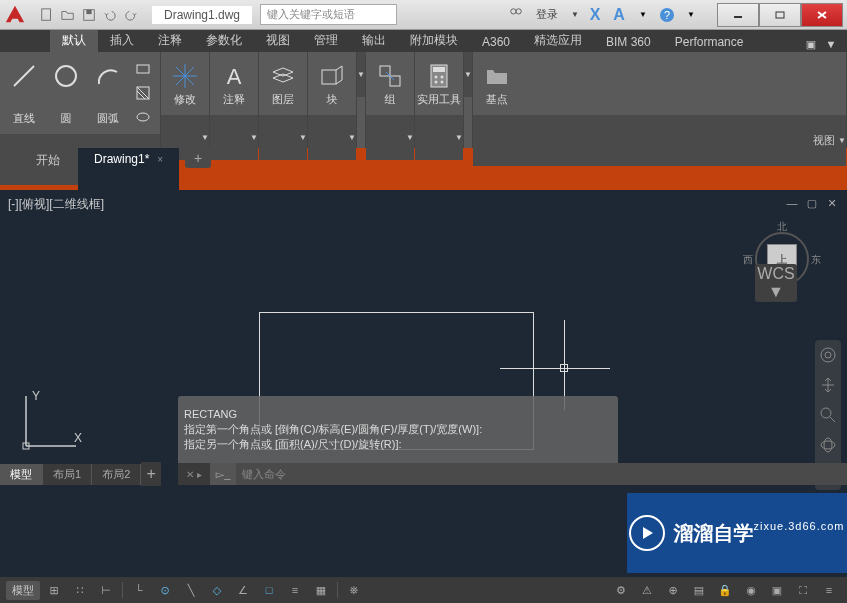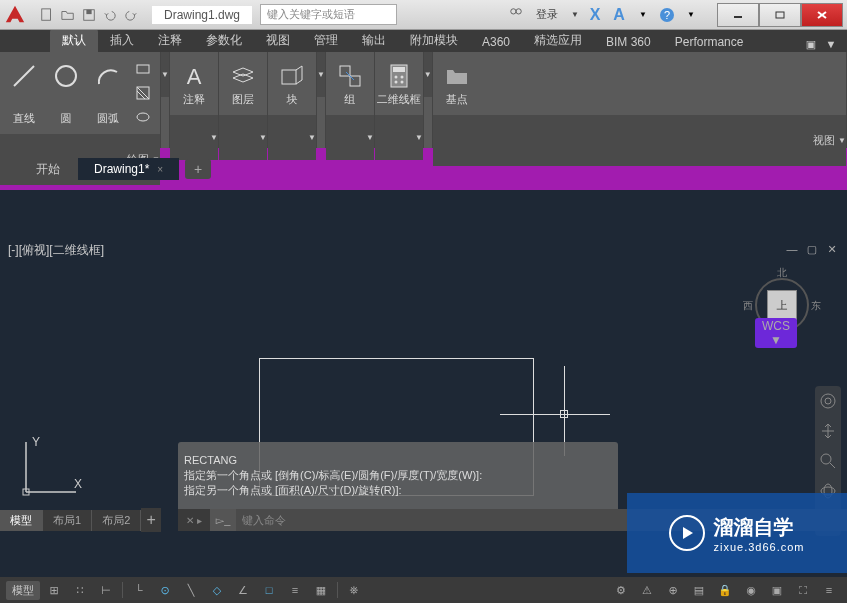--- a/index.html
+++ b/index.html
@@ -37,42 +37,42 @@
     .panel-label .dd { font-size: 8px; }
     .rbtn-large { width: 40px; display: flex; flex-direction: column; align-items: center; justify-content: space-between; padding: 4px 2px; cursor: pointer; }
     .rbtn-large .ricon { height: 32px; display: flex; align-items: center; justify-content: center; }
     .rbtn-large .ricon svg { width: 28px; height: 28px; }
     .rbtn-large .rlabel { font-size: 11px; color: #ddd; text-align: center; white-space: nowrap; }
     .rbtn-stack { display: flex; flex-direction: column; gap: 2px; padding: 2px; }
     .rbtn-small { width: 22px; height: 22px; display: flex; align-items: center; justify-content: center; cursor: pointer; }
     .rbtn-small svg { width: 16px; height: 16px; }
     
     
-    .file-tabs { height: 42px; background: #a21caf; display: flex; align-items: center; padding-left: 20px; }
+    .file-tabs { height: 42px; background: #c2410c; display: flex; padding-left: 20px; }
     .file-tab { padding: 4px 16px; font-size: 12px; color: #ccc; cursor: pointer; margin-right: 2px; }
     .file-tab.active { background: #1e2835; color: #fff; }
     .file-tab-close { margin-left: 8px; font-size: 10px; color: #888; }
     .file-tab-add { width: 26px; height: 20px; background: #4a4a4a; color: #aaa; display: flex; align-items: center; justify-content: center; cursor: pointer; border-radius: 3px; margin-left: 4px; font-size: 14px; }
     
     
-    .drawing-area { height: 295px; background: #1e2835; position: relative; margin-top: 46px; }
+    .drawing-area { height: 295px; background: #1e2835; position: relative; }
     .viewport-label { position: absolute; top: 6px; left: 8px; font-size: 12px; color: #ccc; }
     .viewport-controls { position: absolute; top: 6px; right: 8px; display: flex; gap: 6px; }
     .viewport-controls span { width: 14px; height: 14px; cursor: pointer; color: #aaa; font-size: 11px; display: flex; align-items: center; justify-content: center; }
     .rectangle { position: absolute; left: 259px; top: 122px; width: 275px; height: 138px; border: 1px solid #ddd; }
     .crosshair-h { position: absolute; left: 500px; top: 178px; width: 110px; height: 1px; background: #ddd; }
     .crosshair-v { position: absolute; left: 564px; top: 130px; width: 1px; height: 90px; background: #ddd; }
     .pick-box { position: absolute; left: 560px; top: 174px; width: 8px; height: 8px; border: 1px solid #ddd; }
     .ucs { position: absolute; left: 16px; bottom: 25px; }
     .ucs svg { width: 70px; height: 70px; }
     .viewcube { position: absolute; right: 30px; top: 30px; width: 70px; height: 80px; }
     .vc-compass { position: absolute; top: 12px; left: 8px; width: 54px; height: 54px; border: 2px solid #555; border-radius: 50%; }
     .vc-face { position: absolute; top: 24px; left: 20px; width: 30px; height: 30px; background: #ccc; border: 1px solid #888; display: flex; align-items: center; justify-content: center; font-size: 11px; color: #333; }
     .vc-dir { position: absolute; font-size: 10px; color: #888; }
-    .wcs-label { position: absolute; bottom: -2px; left: 8px; width: 42px; background: #6d28d9; color: #aaa; font-size: 12px; text-align: center; padding: 1px; border-radius: 3px; }
+    .wcs-label { position: absolute; bottom: -2px; left: 8px; width: 42px; background: #404040; color: #aaa; font-size: 16px; text-align: center; padding: 1px; border-radius: 3px; }
     .nav-bar { position: absolute; right: 6px; top: 150px; width: 26px; background: rgba(80,80,80,0.5); border-radius: 4px; padding: 6px 0; display: flex; flex-direction: column; align-items: center; gap: 12px; }
     .nav-bar span { width: 18px; height: 18px; cursor: pointer; color: #888; display: flex; align-items: center; justify-content: center; }
     
     
     .cmd-area { position: absolute; bottom: 22px; left: 178px; width: 440px; }
     .cmd-history { background: rgba(100,100,100,0.85); border-radius: 3px 3px 0 0; padding: 11px 6px; }
     .cmd-history div { font-size: 11px; color: #ddd; line-height: 15px; white-space: nowrap; overflow: hidden; }
     .cmd-line-wrap { position: absolute; bottom: 0; left: 178px; right: 0; height: 22px; background: #4a4a4a; display: flex; align-items: center; }
     .cmd-handle { width: 32px; height: 22px; background: #3a3a3a; display: flex; align-items: center; justify-content: center; cursor: pointer; color: #888; font-size: 10px; }
     .cmd-prompt { width: 26px; height: 22px; display: flex; align-items: center; justify-content: center; color: #aaa; font-size: 11px; background: #555; }
@@ -89,21 +89,21 @@
     .sb-label { font-size: 11px; color: #ccc; padding: 2px 6px; background: #555; border-radius: 2px; }
     .sb-btn { width: 24px; height: 20px; display: flex; align-items: center; justify-content: center; cursor: pointer; color: #aaa; font-size: 11px; }
     .sb-btn.on { color: #5bb8e8; }
     .sb-sep { width: 1px; height: 16px; background: #555; margin: 0 2px; }
     .sb-spacer { flex: 1; }
     
     
     .watermark { position: absolute; right: 0; bottom: 30px; width: 220px; height: 80px; background: rgba(20,80,160,0.85); display: flex; align-items: center; justify-content: center; gap: 8px; color: #fff; }
     .watermark .wm-icon { width: 36px; height: 36px; border: 2px solid #fff; border-radius: 50%; display: flex; align-items: center; justify-content: center; }
     .watermark .wm-icon svg { width: 18px; height: 18px; }
-    .watermark .wm-text { display: flex; flex-direction: column; }
+    .watermark .wm-text { display: flex; flex-direction: row; }
     .watermark .wm-title { font-size: 20px; font-weight: bold; }
     .watermark .wm-sub { font-size: 11px; letter-spacing: 1px; }
   </style>
 </head>
 <body>
 
 <div class="title-bar">
   <div class="app-icon">
     <svg viewBox="0 0 24 24">
         <path d="M12 2 L22 20 L17 20 L15 16 L9 16 L7 20 L2 20 Z M12 8 L14 13 L10 13 Z" fill="#c62828"></path>
@@ -246,20 +246,33 @@
             </svg>
           </div>
       </div>
     </div>
     <div class="panel-label">
         <span>绘图</span>
         <span class="dd">▼</span>
       </div>
   </div>
   <div class="ribbon-panel">
+    <div class="panel-body">
+      <div class="rbtn-large">
+          <div class="ricon">
+            <svg viewBox="0 0 28 28">
+              <line x1="14" y1="2" x2="14" y2="26" stroke="#4a90d9"></line>
+              <line x1="2" y1="14" x2="26" y2="14" stroke="#4a90d9"></line>
+              <line x1="5" y1="5" x2="23" y2="23" stroke="#4a90d9"></line>
+              <line x1="23" y1="5" x2="5" y2="23" stroke="#4a90d9"></line>
+            </svg>
+          </div>
+          <div class="rlabel">修改</div>
+        </div>
+    </div>
     <div class="panel-label">
         <span class="dd">▼</span>
       </div>
   </div>
   <div class="ribbon-panel">
     <div class="panel-body">
       <div class="rbtn-large">
           <div class="ricon">
             <svg viewBox="0 0 28 28">
               <text x="14" y="22" text-anchor="middle" font-size="22" fill="#ddd">A</text>
@@ -331,21 +344,21 @@
           <div class="ricon">
             <svg viewBox="0 0 28 28">
               <rect x="6" y="3" width="16" height="22" stroke="#ddd" fill="#888"></rect>
               <rect x="8" y="5" width="12" height="5" fill="#ddd"></rect>
               <circle cx="11" cy="15" r="1.5" fill="#ddd"></circle>
               <circle cx="17" cy="15" r="1.5" fill="#ddd"></circle>
               <circle cx="11" cy="20" r="1.5" fill="#ddd"></circle>
               <circle cx="17" cy="20" r="1.5" fill="#ddd"></circle>
             </svg>
           </div>
-          <div class="rlabel">二维线框</div>
+          <div class="rlabel">实用工具</div>
         </div>
     </div>
     <div class="panel-label">
         <span class="dd">▼</span>
       </div>
   </div>
   <div class="ribbon-panel">
     <div class="panel-label">
         <span class="dd">▼</span>
       </div>

